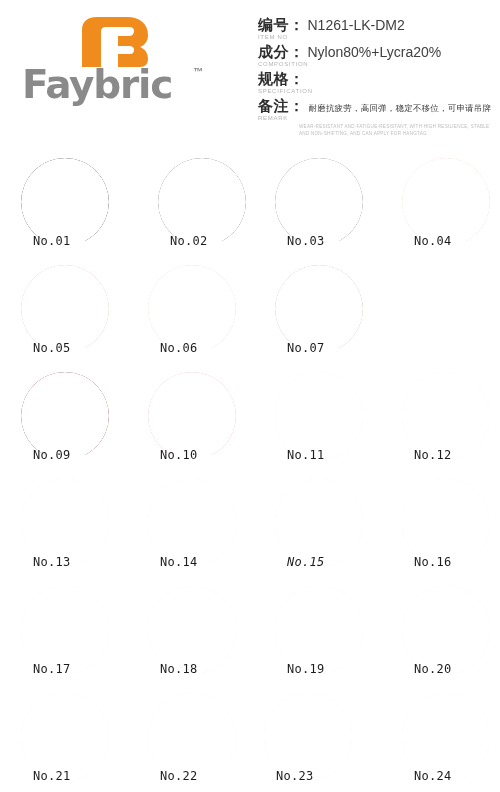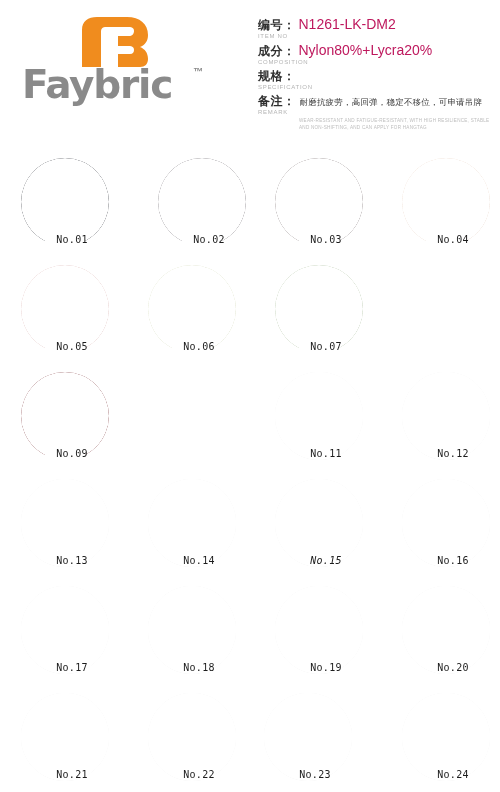--- a/index.html
+++ b/index.html
@@ -34,26 +34,26 @@
   .specs{
     position:absolute;left:258px;top:16px;width:240px;
   }
   .spec-row{
     position:relative;margin-bottom:2px;
   }
   .spec-main{
     display:flex;align-items:baseline;white-space:nowrap;
   }
   .spec-label-cn{
-    font-size:12px;color:#2f2f2f;font-weight:bold;
+    font-size:15px;color:#2f2f2f;font-weight:bold;
     font-family:"DejaVu Sans","Liberation Sans",sans-serif;
     letter-spacing:0.5px;
   }
   .spec-value{
-    font-size:14px;color:#be185d;margin-left:3px;
+    font-size:14px;color:#404040;margin-left:3px;
     white-space:nowrap;
   }
   .spec-value .sup{font-size:9px;vertical-align:super;}
   .spec-label-en{
     font-size:6px;color:#b4b4b4;letter-spacing:0.7px;
     margin-top:-1px;margin-bottom:3px;
     font-family:"Liberation Sans",sans-serif;
   }
   .remark-cn{
     font-size:8.5px;color:#3a3a3a;margin-left:4px;
@@ -120,22 +120,22 @@
       0% 0%, 100% 0%, 100% 100%,
       74% 100%, 70% 78%, 30% 78%, 26% 100%, 0% 100%
     );
     background:
       radial-gradient(ellipse at 38% 30%, rgba(255,255,255,0.16) 0%, rgba(255,255,255,0) 58%),
       linear-gradient(160deg, rgba(255,255,255,0.06) 0%, rgba(0,0,0,0.05) 100%);
     pointer-events:none;
   }
   .label{
     position:absolute;left:0;top:76px;width:100%;
-    text-align:center;
-    font-size:10px;color:#1c1c1c;
+    text-align:left;
+    font-size:12px;color:#1c1c1c;
     font-family:"DejaVu Sans Mono","Liberation Mono",monospace;
     letter-spacing:0.3px;
     padding-left:12px;
     box-sizing:border-box;
     z-index:3;
   }
 </style>
 </head>
 <body>
 
@@ -245,20 +245,28 @@
       <div class="label">No.07</div>
     </div>
     <div class="cell" style="left: 21px; top: 222px;">
       <div class="disc">
         <div class="disc-inner" style="--c: #731f24;"></div>
         <div class="texture"></div>
         <div class="shade"></div>
       </div>
       <div class="label">No.09</div>
     </div>
+    <div class="cell" style="left: 148px; top: 222px;">
+      <div class="disc">
+        <div class="disc-inner" style="--c: #eab9b4;"></div>
+        <div class="texture"></div>
+        <div class="shade"></div>
+      </div>
+      <div class="label">No.10</div>
+    </div>
     <div class="cell" style="left: 275px; top: 222px;">
       <div class="disc disc-empty">
         <div class="disc-inner" style="--c: #ffffff;"></div>
       </div>
       <div class="label">No.11</div>
     </div>
     <div class="cell" style="left: 402px; top: 222px;">
       <div class="disc disc-empty">
         <div class="disc-inner" style="--c: #ffffff;"></div>
       </div>

